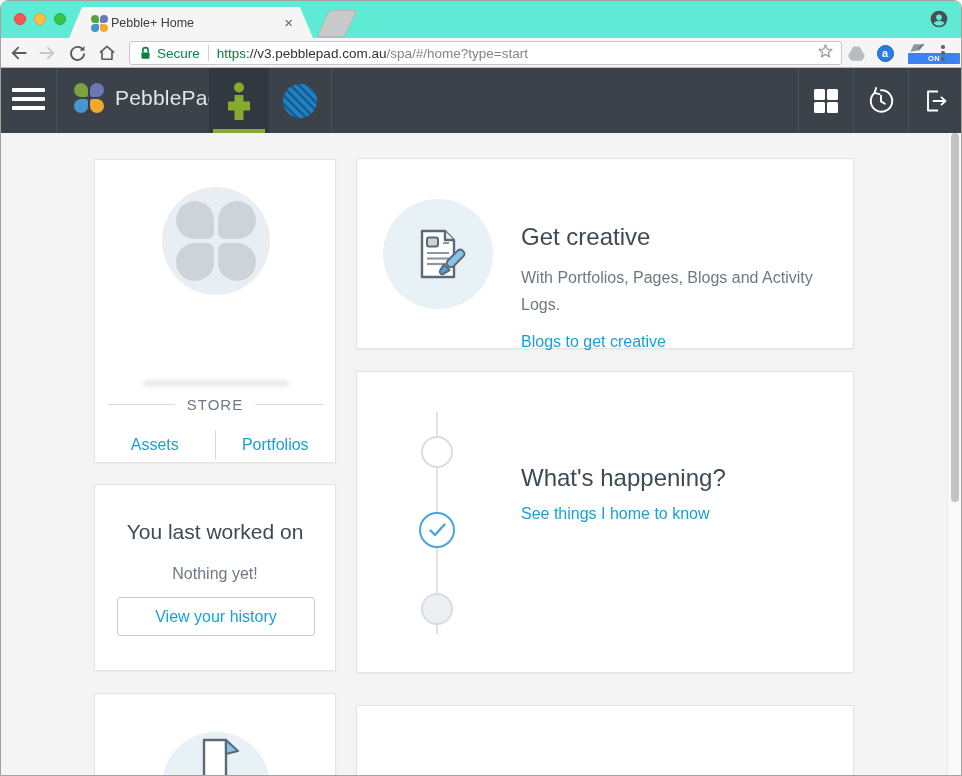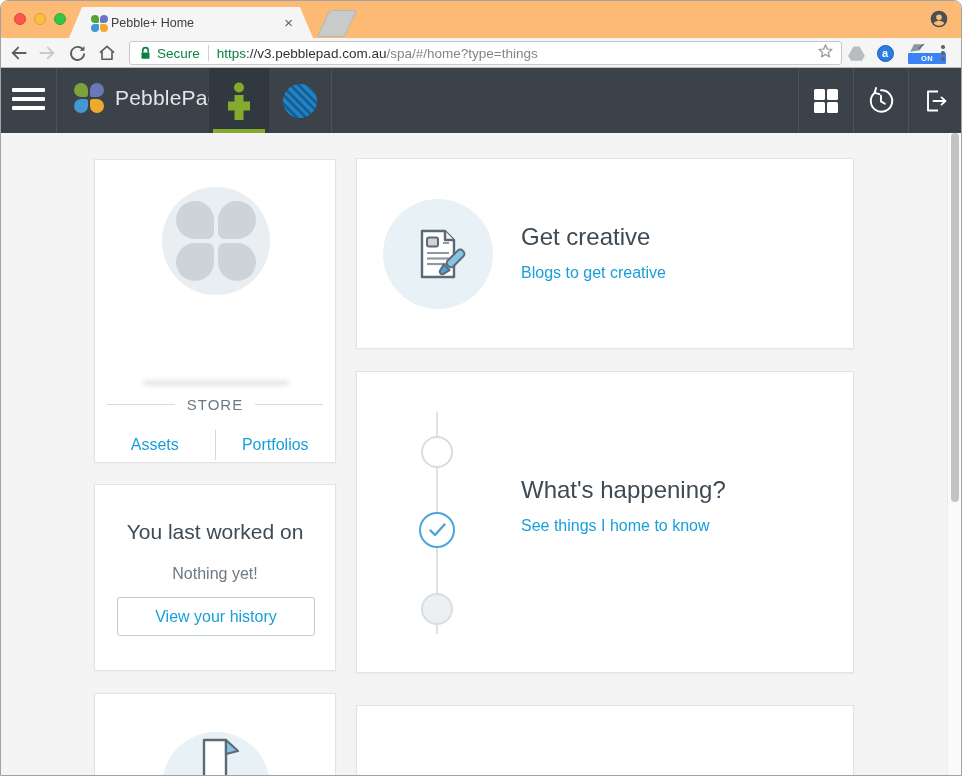--- a/index.html
+++ b/index.html
@@ -1,21 +1,21 @@
 <!DOCTYPE html>
 <html><head>
 <meta charset="utf-8">
 <style>
   * { margin:0; padding:0; box-sizing:border-box; }
   html,body { background:#fff; font-family:"Liberation Sans", sans-serif; }
   .window { position:relative; width:962px; height:776px; border:1px solid #a2a2a2;
             border-radius:8px 8px 0 0; overflow:hidden; background:#f4f4f4; }
 
   
-  .tabstrip { position:absolute; left:0; top:0; width:100%; height:37px; background:#fdba74; }
+  .tabstrip { position:absolute; left:0; top:0; width:100%; height:37px; background:#5eead4; }
   .traffic { position:absolute; top:12px; width:12px; height:12px; border-radius:50%; }
   .t-red    { left:13px; background:#fc5552; border:1px solid #e0443e; }
   .t-yellow { left:33px; background:#fdbe40; border:1px solid #dfa13b; }
   .t-green  { left:53px; background:#35c649; border:1px solid #2dab3f; }
   .tab { position:absolute; left:68px; top:6px; width:244px; height:31px; background:#f5f5f5;
          clip-path:polygon(0 100%, 13px 0, calc(100% - 13px) 0, 100% 100%); }
   .tab-favicon { position:absolute; left:22px; top:8px; }
   .tab-title { position:absolute; left:42px; top:9px; font-size:12.5px; color:#3c4043; }
   .tab-close { position:absolute; right:20px; top:7px; font-size:15px; color:#5f6368; cursor:default; }
   .newtab { position:absolute; left:322px; top:9px; width:28px; height:27px; background:#c9caca;
@@ -47,21 +47,21 @@
   .secure-label { color:#0b8043; font-size:13.5px; margin-left:5px; }
   .omni-sep { width:1px; height:16px; background:#d0d0d0; margin:0 8px; }
   .url { font-size:13.5px; white-space:nowrap; }
   .url .scheme { color:#0b8043; } .url .host { color:#303235; } .url .path { color:#80868b; }
   .star { position:absolute; right:126px; top:4px; }
   .ext { position:absolute; top:3px; width:24px; height:24px; display:flex; align-items:center; justify-content:center; }
   .ext-a { width:17px; height:17px; border-radius:50%; background:#2a7de1; border:1.5px solid #1861b9;
            color:#fff; font-size:11px; font-weight:bold; display:flex; align-items:center; justify-content:center; }
   .ext-on { position:relative; width:22px; height:22px; }
   .on-badge { position:absolute; left:2px; bottom:0; background:#3b82f4; color:#fff; font-size:7.5px;
-              font-weight:bold; padding:1px 13px; border-radius:1px; letter-spacing:.3px; }
+              font-weight:bold; padding:1px 20px; border-radius:1px; letter-spacing:.3px; }
   .dots { display:flex; flex-direction:column; gap:2.5px; }
   .dots span { width:3.5px; height:3.5px; border-radius:50%; background:#5f6368; }
 
   
   .appheader { position:absolute; left:0; top:67px; width:100%; height:65px; background:#3b424a; }
   .hd-sep { position:absolute; top:0; width:1px; height:100%; background:#4a525a; }
   .hamburger { position:absolute; left:11px; top:20px; width:33px; display:flex; flex-direction:column; gap:5px; cursor:pointer; }
   .hamburger span { height:4px; background:#fff; border-radius:1px; }
   .brand { position:absolute; left:73px; top:15px; display:flex; align-items:center; gap:11px; cursor:pointer; }
   .brand-name { color:#e3e6e8; font-size:21px; letter-spacing:.2px; }
@@ -110,21 +110,21 @@
                  font-family:"Liberation Sans",sans-serif; cursor:pointer; }
 
   
   .card-happening { left:355px; top:238px; width:498px; height:302px; }
   .tl-line { position:absolute; left:79px; top:40px; width:2px; height:222px; background:#dde2e6; }
   .tl-node { position:absolute; border-radius:50%; background:#fff; }
   .tl-top    { left:64px; top:64px;  width:32px; height:32px; border:2px solid #d8dde1; }
   .tl-check  { left:62px; top:140px; width:36px; height:36px; border:2px solid #4ba4da;
                display:flex; align-items:center; justify-content:center; }
   .tl-bottom { left:64px; top:221px; width:32px; height:32px; border:2px solid #d8dde1; background:#edf0f2; }
-  .happening-text { top:104px; }
+  .happening-text { top:92px; }
   .happening-text p { width:356px; }
 
   
   .card-b-left { left:93px; top:560px; width:242px; height:120px; overflow:hidden; }
   .bl-circle { left:67px; top:38px; width:108px; height:108px; }
   .card-b-right { left:355px; top:572px; width:498px; height:110px; }
 
   
   .scroll-track { position:absolute; right:0; top:132px; width:14px; height:644px;
                   background:#fafafa; border-left:1px solid #ebebeb; }
@@ -186,21 +186,21 @@
     </div>
     <div class="omnibox">
       <span class="secure">
         <svg width="13" height="15" viewBox="0 0 24 28">
             <path d="M7 12V8a5 5 0 0 1 10 0v4" fill="none" stroke="#0b8043" stroke-width="3"></path>
             <rect x="4.5" y="12" width="15" height="12" rx="1.5" fill="#0b8043"></rect>
           </svg>
         <span class="secure-label">Secure</span>
       </span>
       <span class="omni-sep"></span>
-      <span class="url"><span class="scheme">https</span><span class="host">://v3.pebblepad.com.au</span><span class="path">/spa/#/home?type=things</span></span>
+      <span class="url"><span class="scheme">https</span><span class="host">://v3.pebblepad.com.au</span><span class="path">/spa/#/home?type=start</span></span>
     </div>
     <div class="star">
       <svg width="19" height="19" viewBox="0 0 24 24" fill="none" stroke="#9aa0a6" stroke-width="1.7" stroke-linejoin="round">
           <path d="M12 3.6l2.3 5.4 5.8.4-4.5 3.8 1.4 5.7L12 15.6 7 18.9l1.4-5.7L3.9 9.4l5.8-.4z"></path>
         </svg>
     </div>
     <div class="ext" style="right:93px">
       <svg width="17" height="15" viewBox="0 0 24 21">
           <path d="M8.3 1.5h7.4l7 12.2-3.7 6H5l-3.7-6z" fill="#b9bcbe" stroke="#b9bcbe" stroke-width="2" stroke-linejoin="round"></path>
         </svg>
@@ -313,20 +313,21 @@
           <line x1="19" y1="35.5" x2="41" y2="35.5" stroke="#8d98a1" stroke-width="2.2"></line>
           <line x1="19" y1="41" x2="41" y2="41" stroke="#8d98a1" stroke-width="2.2"></line>
           <g transform="translate(43,40) rotate(45)">
             <rect x="-4" y="-17" width="8" height="21" rx="3.5" fill="#85c4e9" stroke="#5d6a75" stroke-width="2"></rect>
             <path d="M-4 6h8l-1.5 7a2.6 2.6 0 0 1-5 0z" fill="#4aa3d9" stroke="#5d6a75" stroke-width="2" stroke-linejoin="round"></path>
           </g>
         </svg>
       </div>
       <div class="card-text" style="top:64px">
         <h2 class="h-title">Get creative</h2>
+        <p class="body-txt">With Portfolios, Pages, Blogs and Activity Logs.</p>
         <a class="link">Blogs to get creative</a>
       </div>
     </div>
 
     <div class="card card-last">
       <h2 class="h-title">You last worked on</h2>
       <p class="body-txt">Nothing yet!</p>
       <button class="history-btn">View your history</button>
     </div>
 

